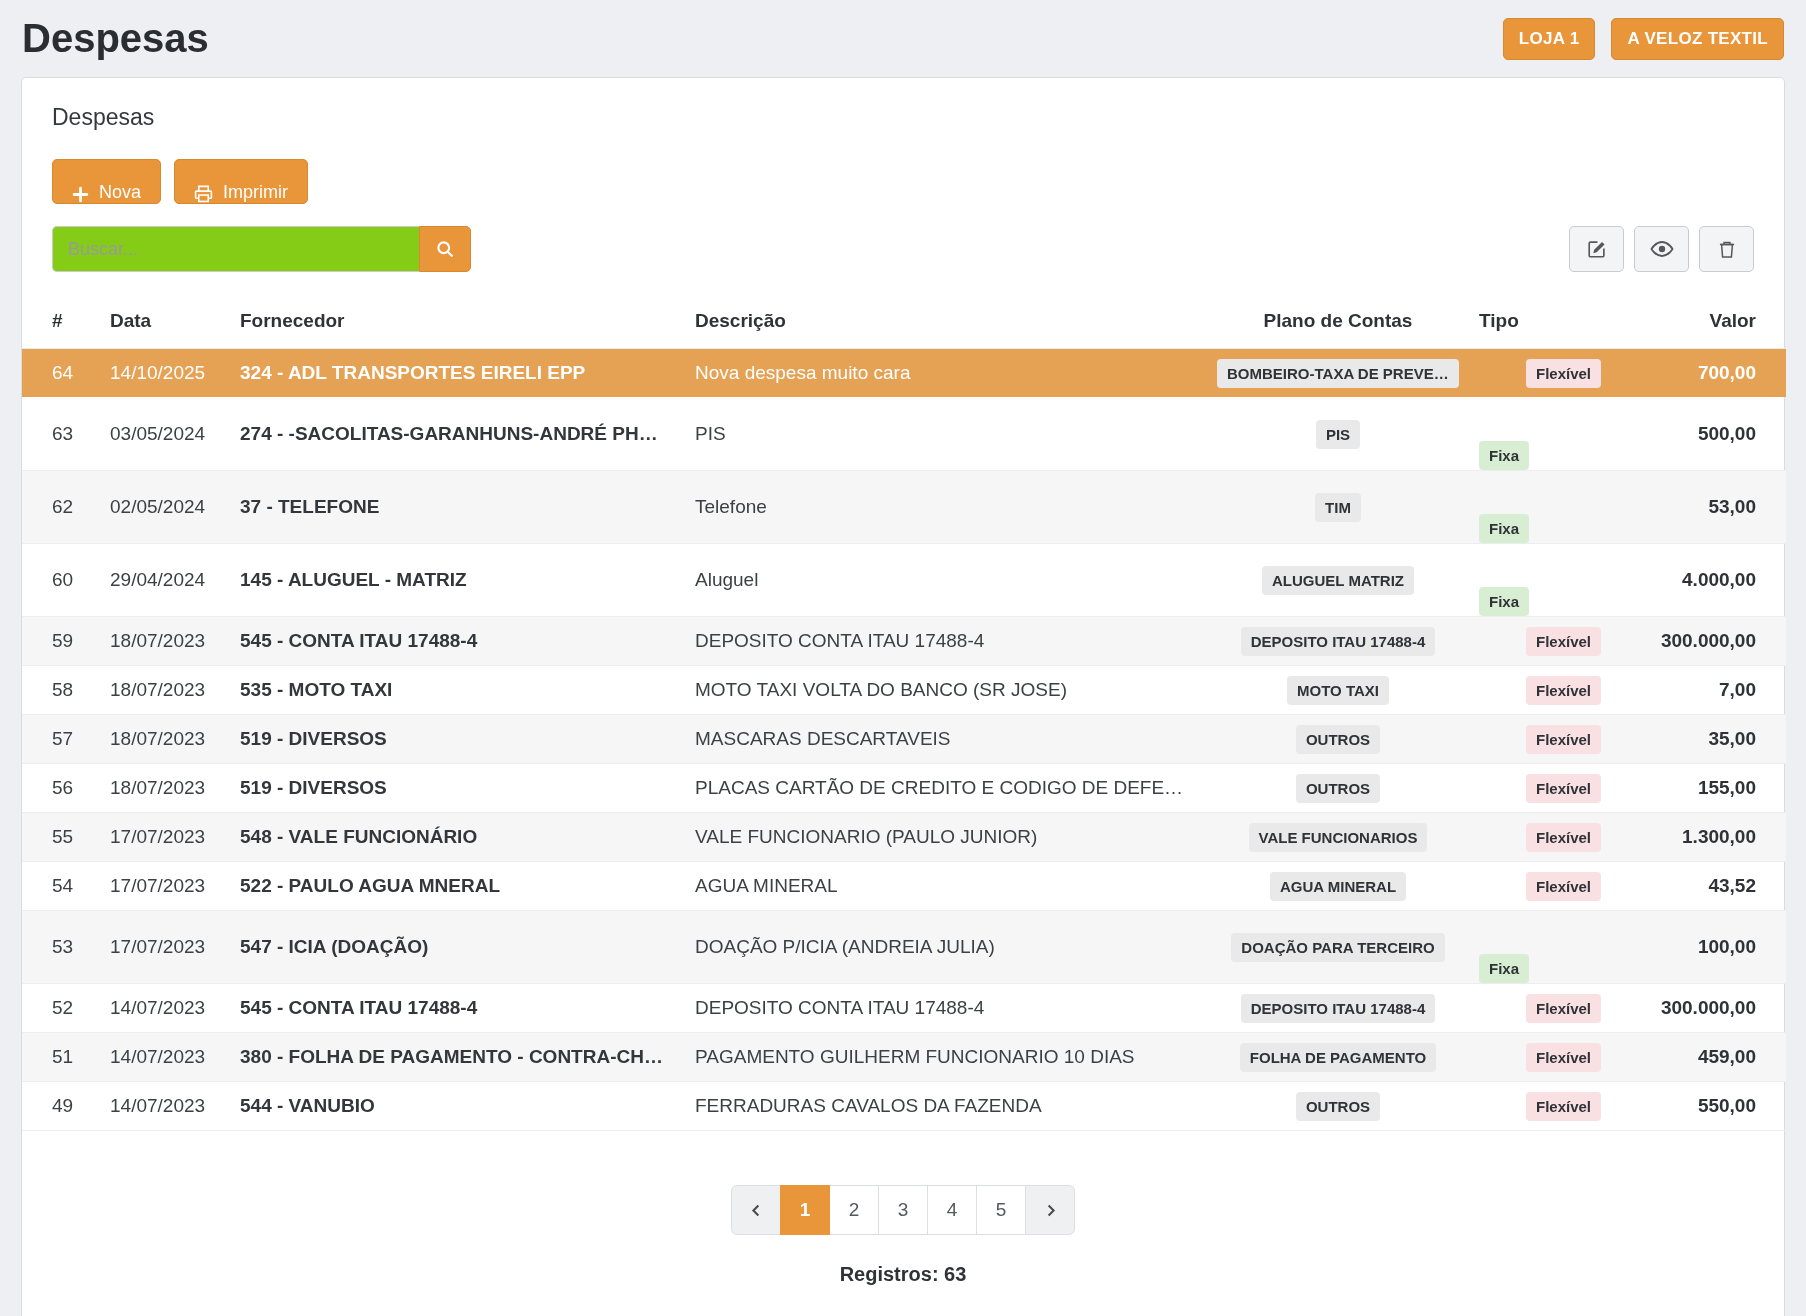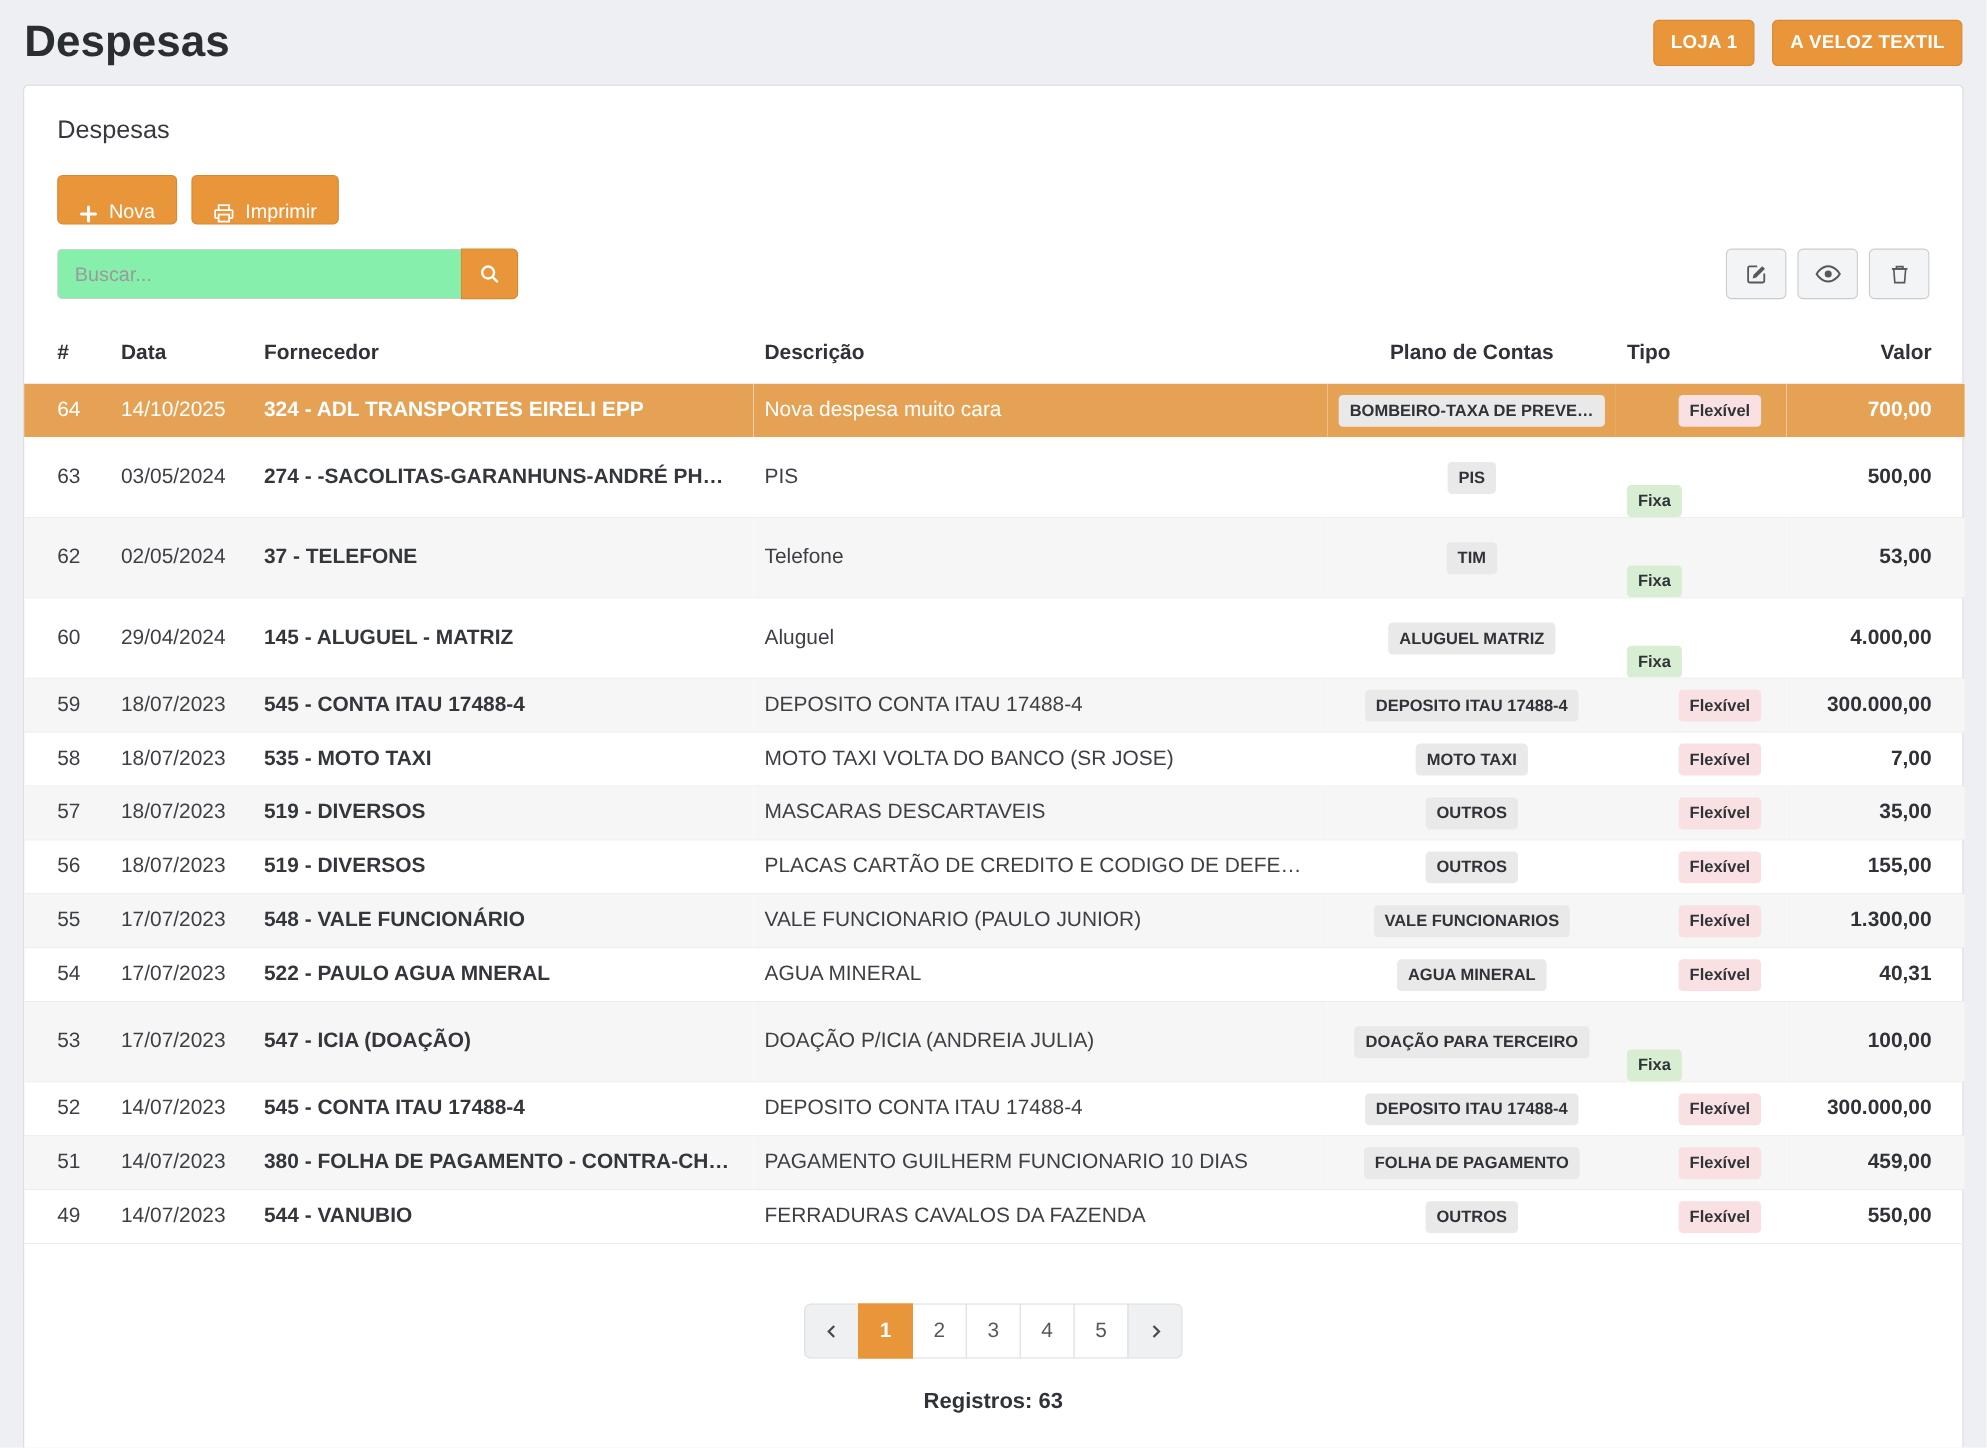--- a/index.html
+++ b/index.html
@@ -39,21 +39,21 @@
     display: inline-flex; align-items: flex-end; gap: 10px;
     background: var(--accent, #e9953a); color: #fff;
     border: 1px solid var(--accent-dark, #d8882f); border-radius: 5px;
     font-family: inherit; font-size: 18px; height: 45px; padding: 0 19px; cursor: pointer;
   }
   .search-row { display: flex; justify-content: space-between; align-items: center; margin-top: 22px; }
   .search-group { display: flex; }
   .search-input {
     width: 367px; height: 46px; border: 1px solid #cbcbcb; border-right: none;
     border-radius: 5px 0 0 5px; padding: 0 15px; font-size: 18px; color: #555;
-    font-family: inherit; outline: none; background: #86efac;
+    font-family: inherit; outline: none; background: #84cc16;
   }
   .search-input::placeholder { color: #9a9a9a; }
   .search-btn {
     width: 52px; height: 46px; background: var(--accent, #e9953a);
     border: 1px solid var(--accent-dark, #d8882f); border-radius: 0 5px 5px 0;
     display: flex; align-items: center; justify-content: center; cursor: pointer;
   }
   .icon-btns { display: flex; gap: 10px; }
   .icon-btn {
     width: 55px; height: 46px; background: #f3f4f5; border: 1px solid #c9ccce;
@@ -291,21 +291,21 @@
       <td class="c-type"><span class="badge type-badge b-flex">Flexível</span></td>
       <td class="c-value">1.300,00</td>
     </tr>
         <tr>
       <td class="c-id">54</td>
       <td class="c-date">17/07/2023</td>
       <td class="c-supplier">522 - PAULO AGUA MNERAL</td>
       <td class="c-desc">AGUA MINERAL</td>
       <td class="c-plan"><span class="badge plan-badge">AGUA MINERAL</span></td>
       <td class="c-type"><span class="badge type-badge b-flex">Flexível</span></td>
-      <td class="c-value">40,31</td>
+      <td class="c-value">43,52</td>
     </tr>
         <tr>
       <td class="c-id">53</td>
       <td class="c-date">17/07/2023</td>
       <td class="c-supplier">547 - ICIA (DOAÇÃO)</td>
       <td class="c-desc">DOAÇÃO P/ICIA (ANDREIA JULIA)</td>
       <td class="c-plan"><span class="badge plan-badge">DOAÇÃO PARA TERCEIRO</span></td>
       <td class="c-type"><span class="badge type-badge b-fixa">Fixa</span></td>
       <td class="c-value">100,00</td>
     </tr>

